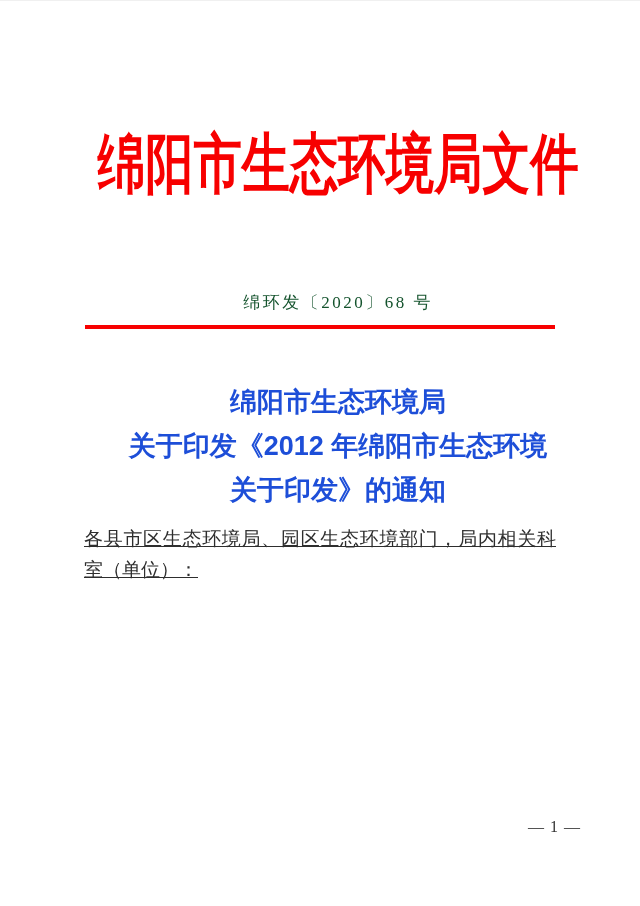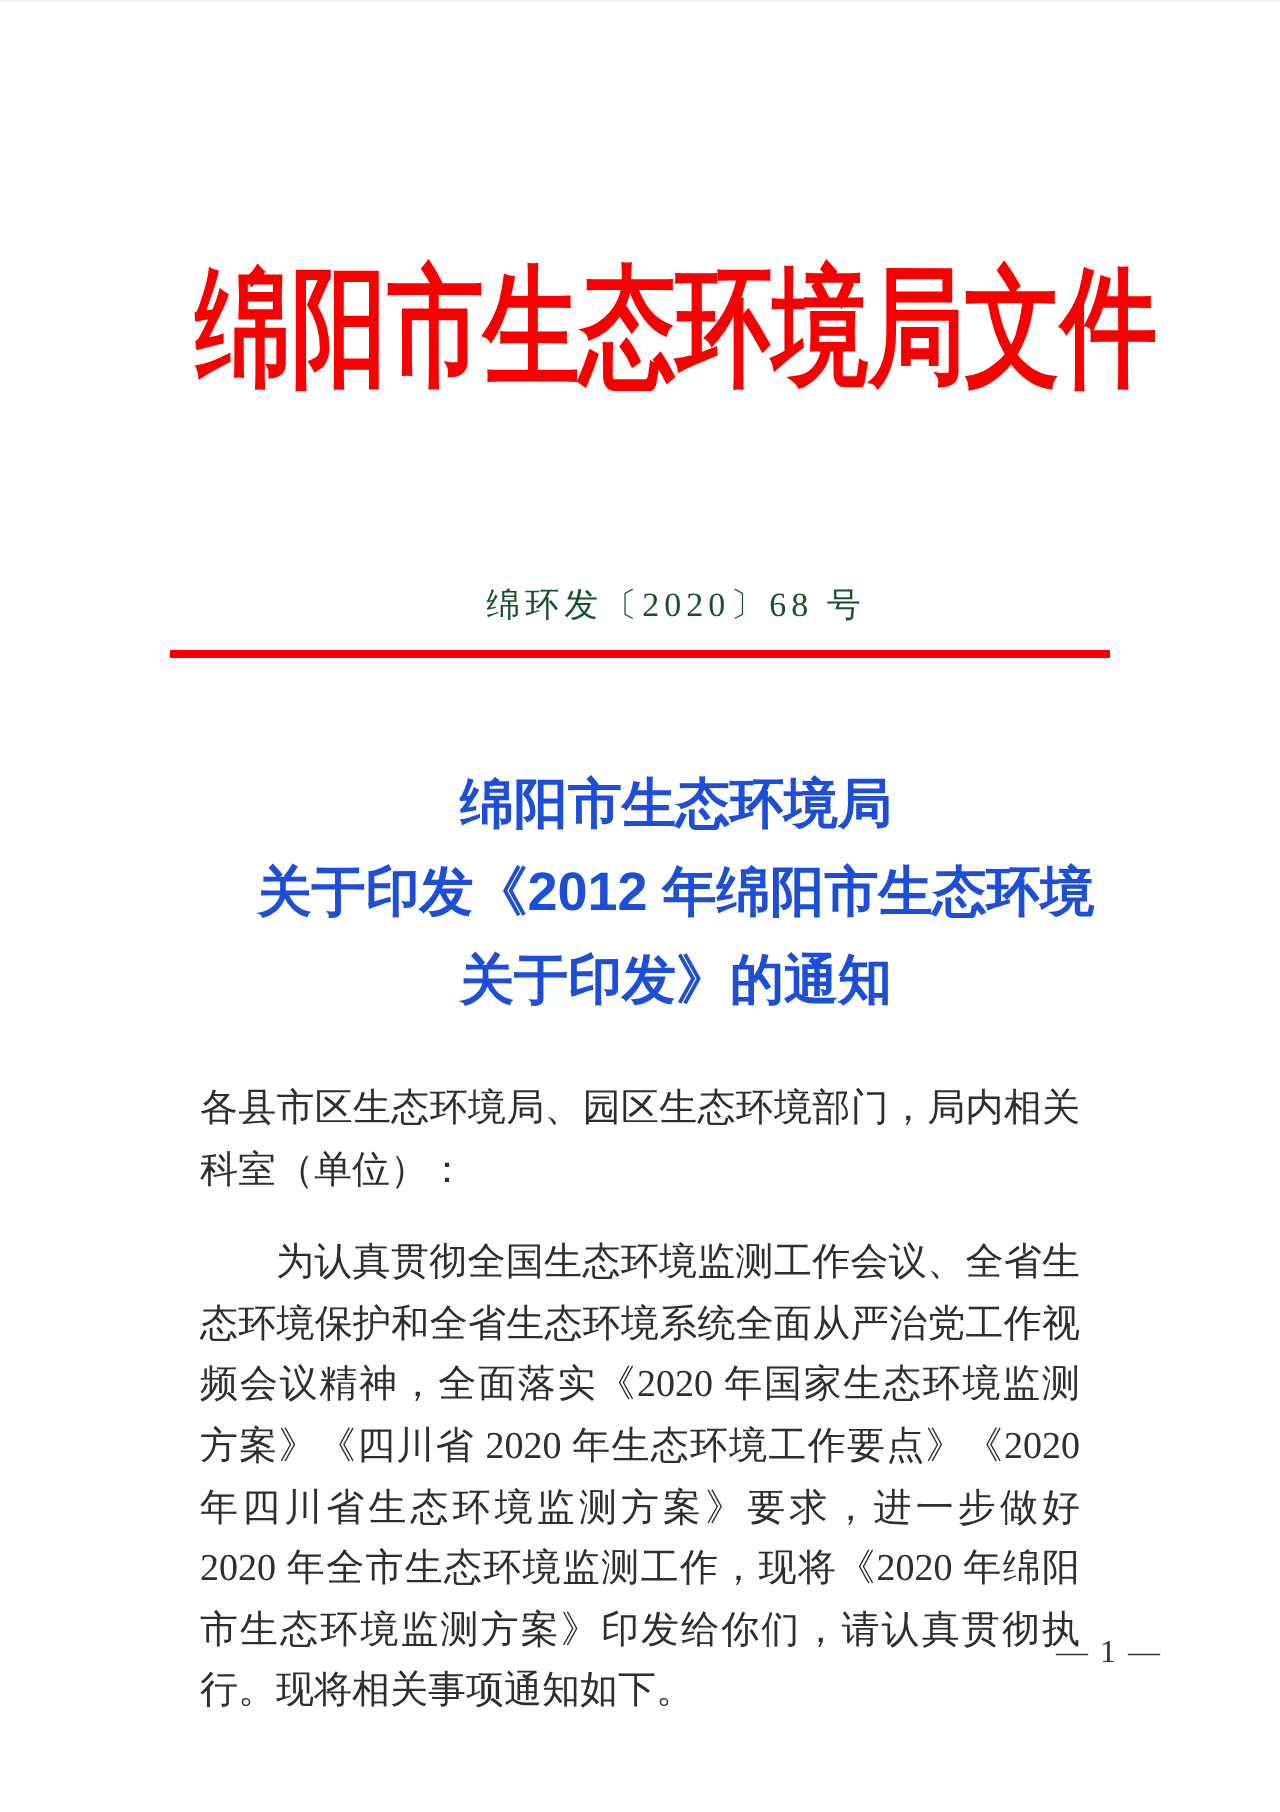--- a/index.html
+++ b/index.html
@@ -78,22 +78,23 @@
     position: absolute;
     top: 523px;
     left: 84px;
     width: 472px;
     font-size: 19px;
     line-height: 30.6px;
     text-align: justify;
     color: #2e2e2e;
   }
   .body-block p {
-    margin: 16px;
+    margin: 0;
     padding: 0;
+    text-decoration: underline;
   }
   .salutation {
     text-indent: 0;
   }
   .body-paragraph {
     text-indent: 2em;
   }
   .section-heading {
     text-indent: 2em;
     font-family: "Liberation Sans", "DejaVu Sans", sans-serif;
@@ -123,18 +124,17 @@
   <div class="red-rule"></div>
 
   <div class="doc-title">
     <div>绵阳市生态环境局</div>
     <div>关于印发《2012 年绵阳市生态环境</div>
     <div>关于印发》的通知</div>
   </div>
 
   <div class="body-block">
     <p class="salutation">各县市区生态环境局、园区生态环境部门，局内相关科室（单位）：</p>
-    <p class="body-paragraph">为认真贯彻全国生态环境监测工作会议、全省生态环境保护和全省生态环境系统全面从严治党工作视频会议精神，全面落实《2020 年国家生态环境监测方案》《四川省 2020 年生态环境工作要点》《2020 年四川省生态环境监测方案》要求，进一步做好 2020 年全市生态环境监测工作，现将《2020 年绵阳市生态环境监测方案》印发给你们，请认真贯彻执行。现将相关事项通知如下。</p>
   </div>
 
   <div class="page-number">— 1 —</div>
 
 </div>
 
 </body></html>

